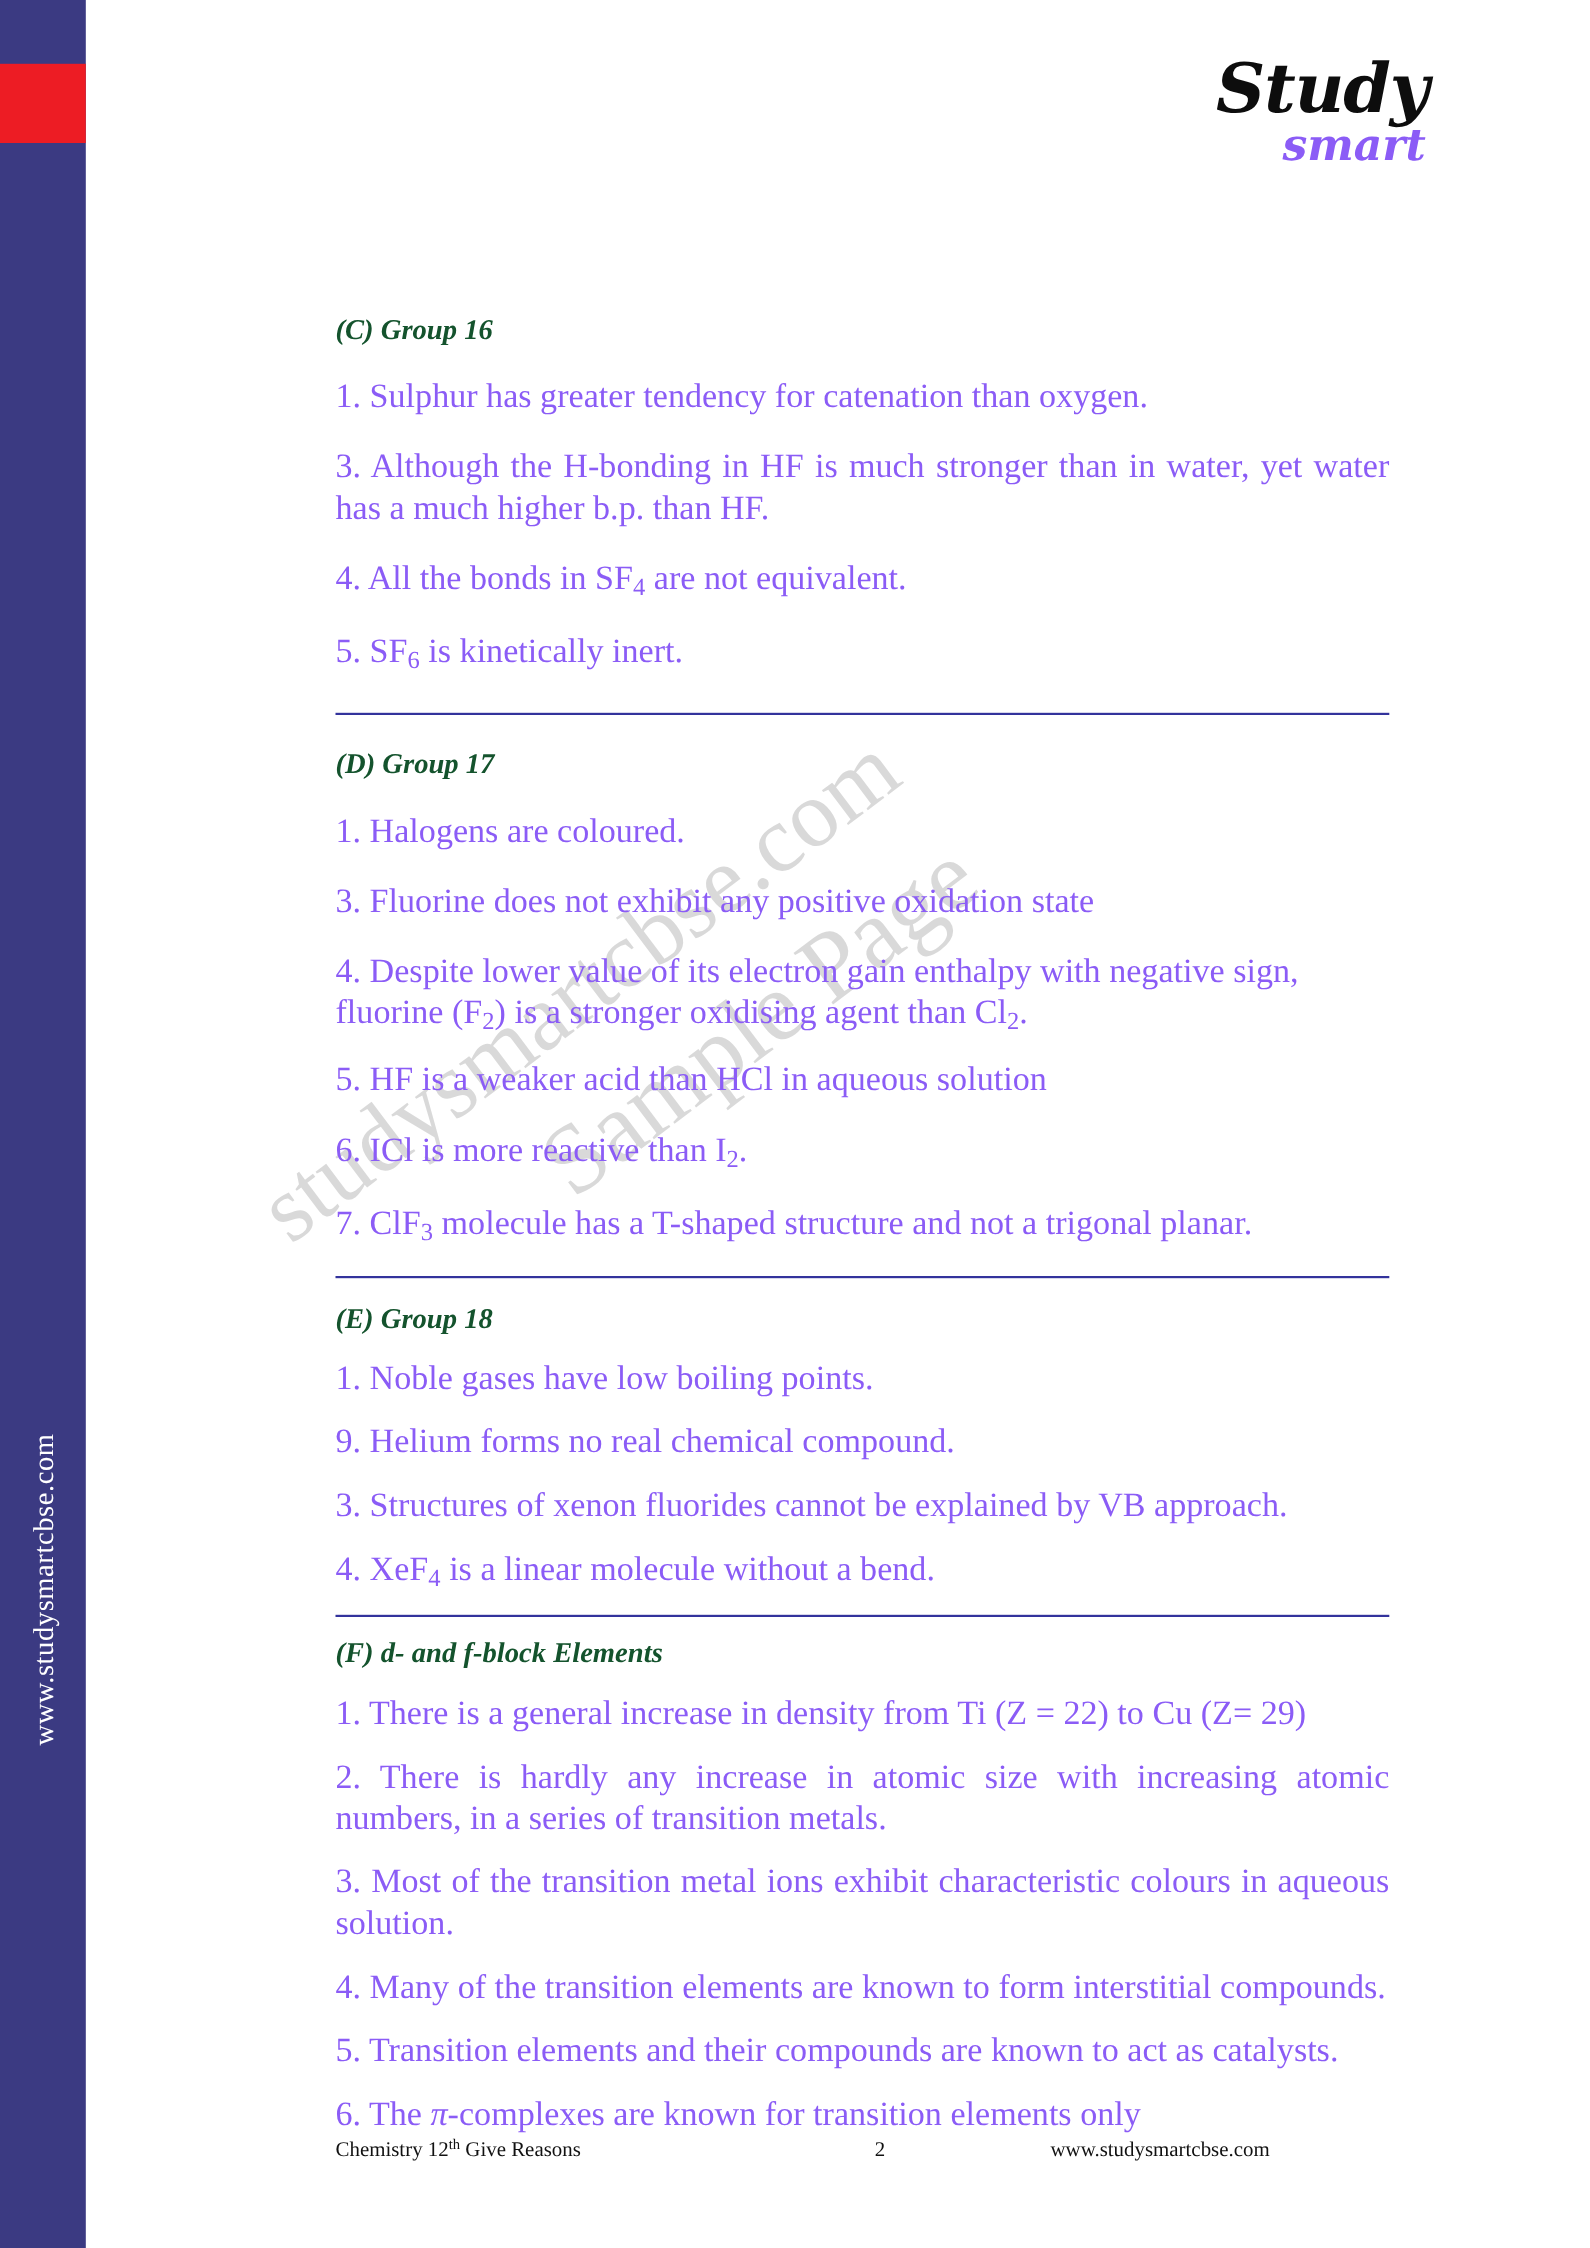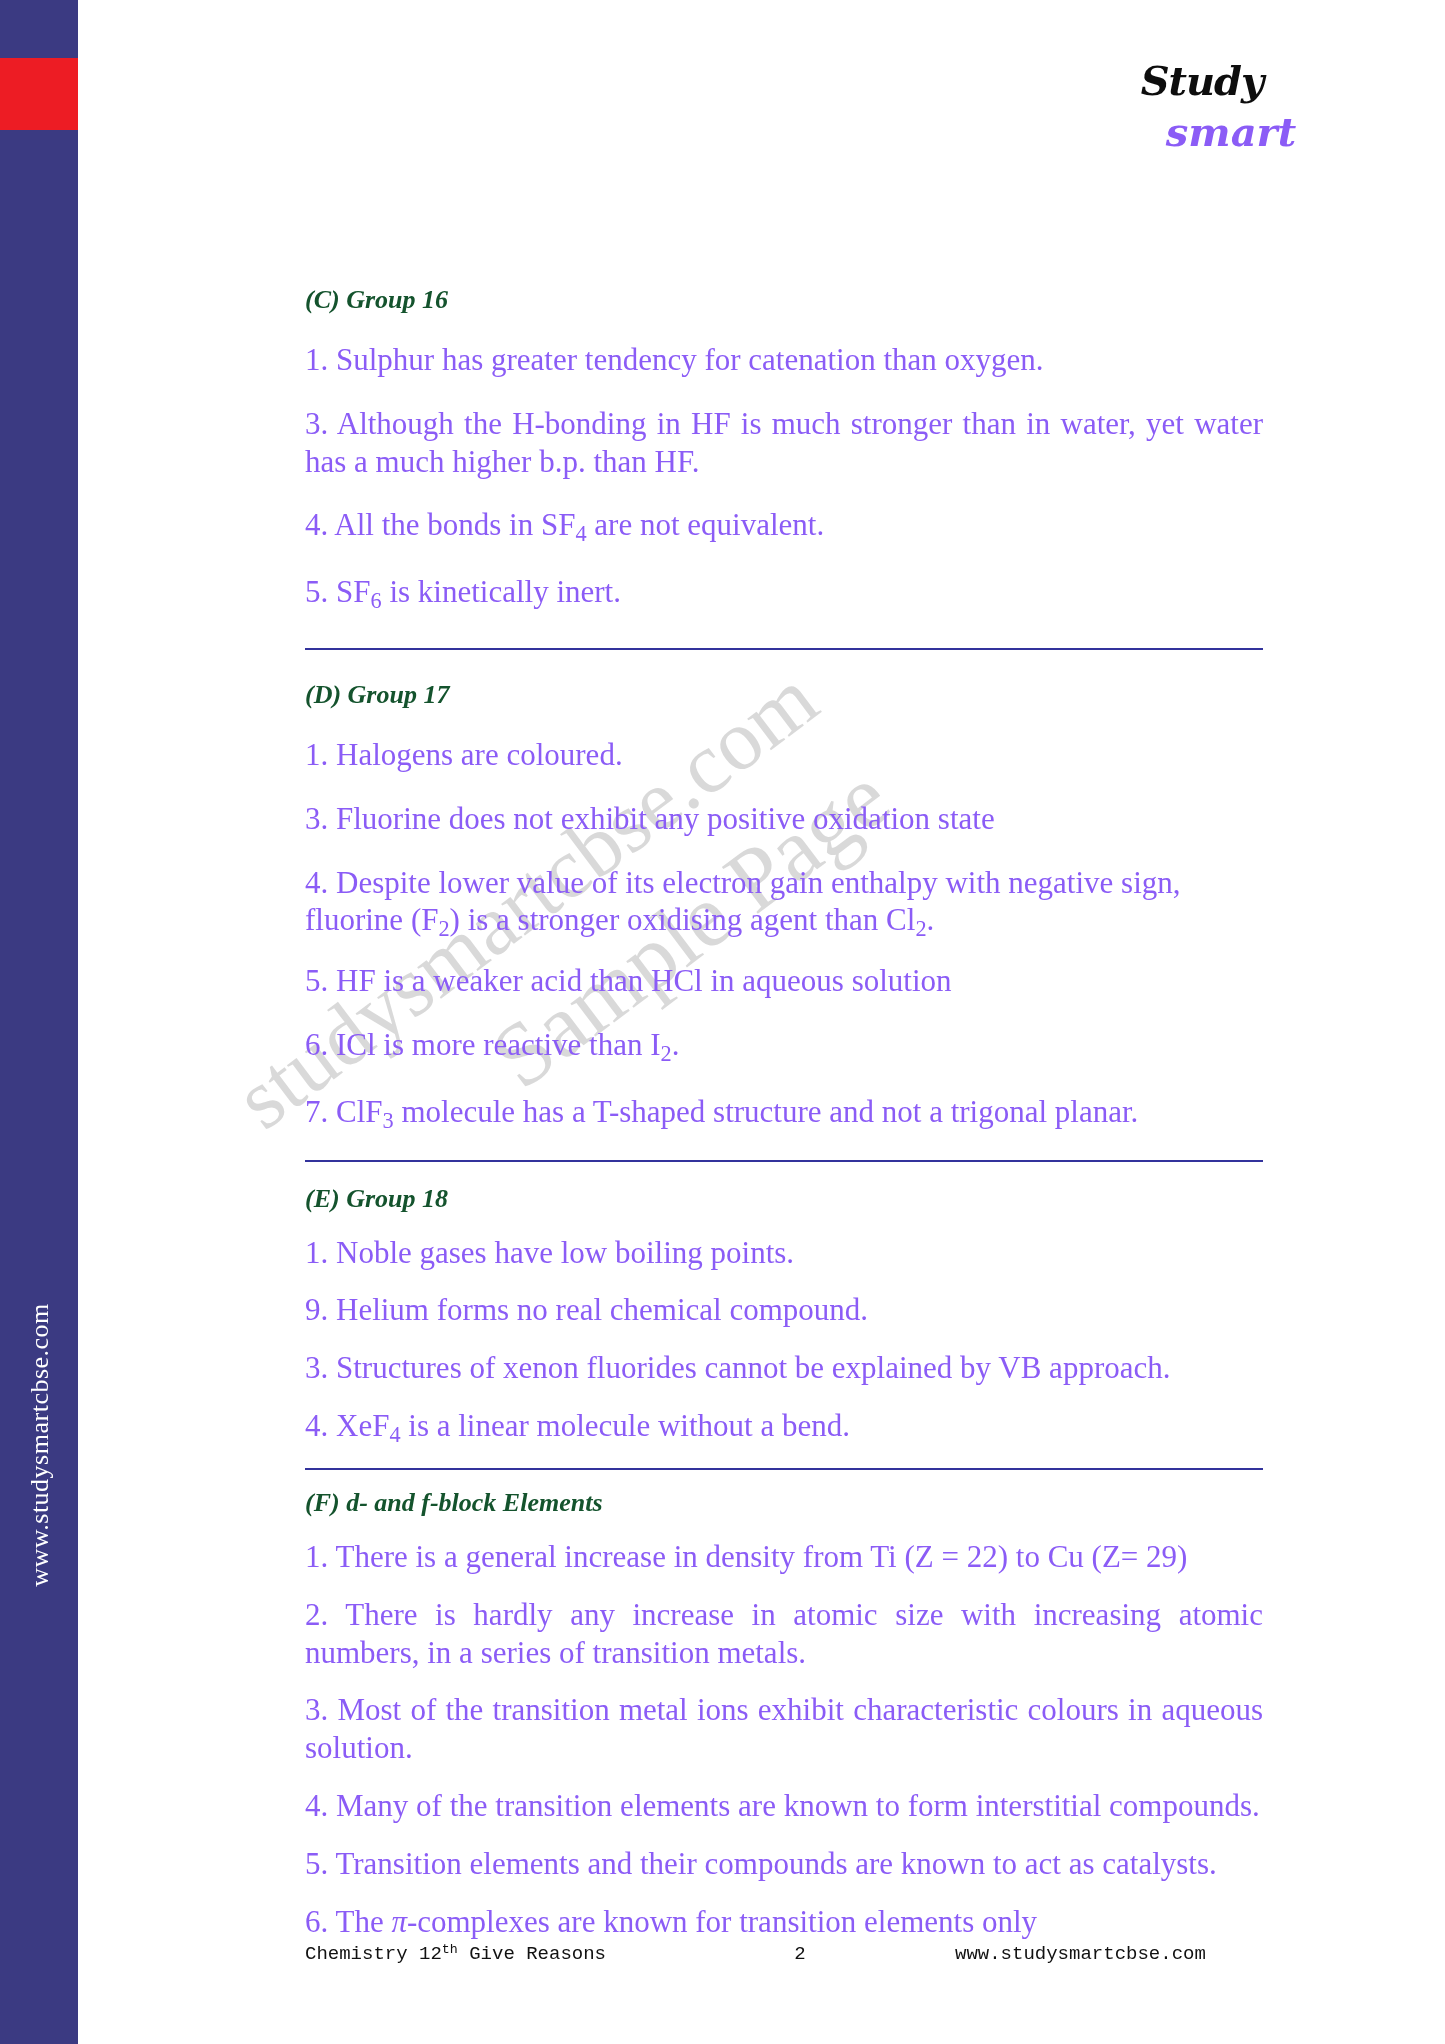--- a/index.html
+++ b/index.html
@@ -52,21 +52,21 @@
     right: 118px;
     top: 52px;
     width: 250px;
     height: 110px;
     text-align: center;
   }
   .logo-study {
     font-family: "DejaVu Serif", serif;
     font-style: italic;
     font-weight: 700;
-    font-size: 40px;
+    font-size: 62px;
     line-height: 58px;
     color: #0d0d0d;
     letter-spacing: -1px;
   }
   .logo-smart {
     font-family: "DejaVu Serif", serif;
     font-style: italic;
     font-weight: 700;
     font-size: 40px;
     line-height: 40px;
@@ -145,21 +145,21 @@
     top: 370px;
     font-size: 90px;
   }
 
   
   .footer {
     position: absolute;
     left: 305px;
     top: 1942px;
     width: 958px;
-    font-family: Liberation Mono, monospace;
+    font-family: Liberation Serif, serif;
     font-size: 19px;
     color: #111111;
     display: flex;
     align-items: baseline;
   }
   .footer-left { width: 420px; }
   .footer-center { width: 150px; text-align: center; }
   .footer-right { flex: 1; text-align: left; padding-left: 80px; }
 </style>
 </head>

